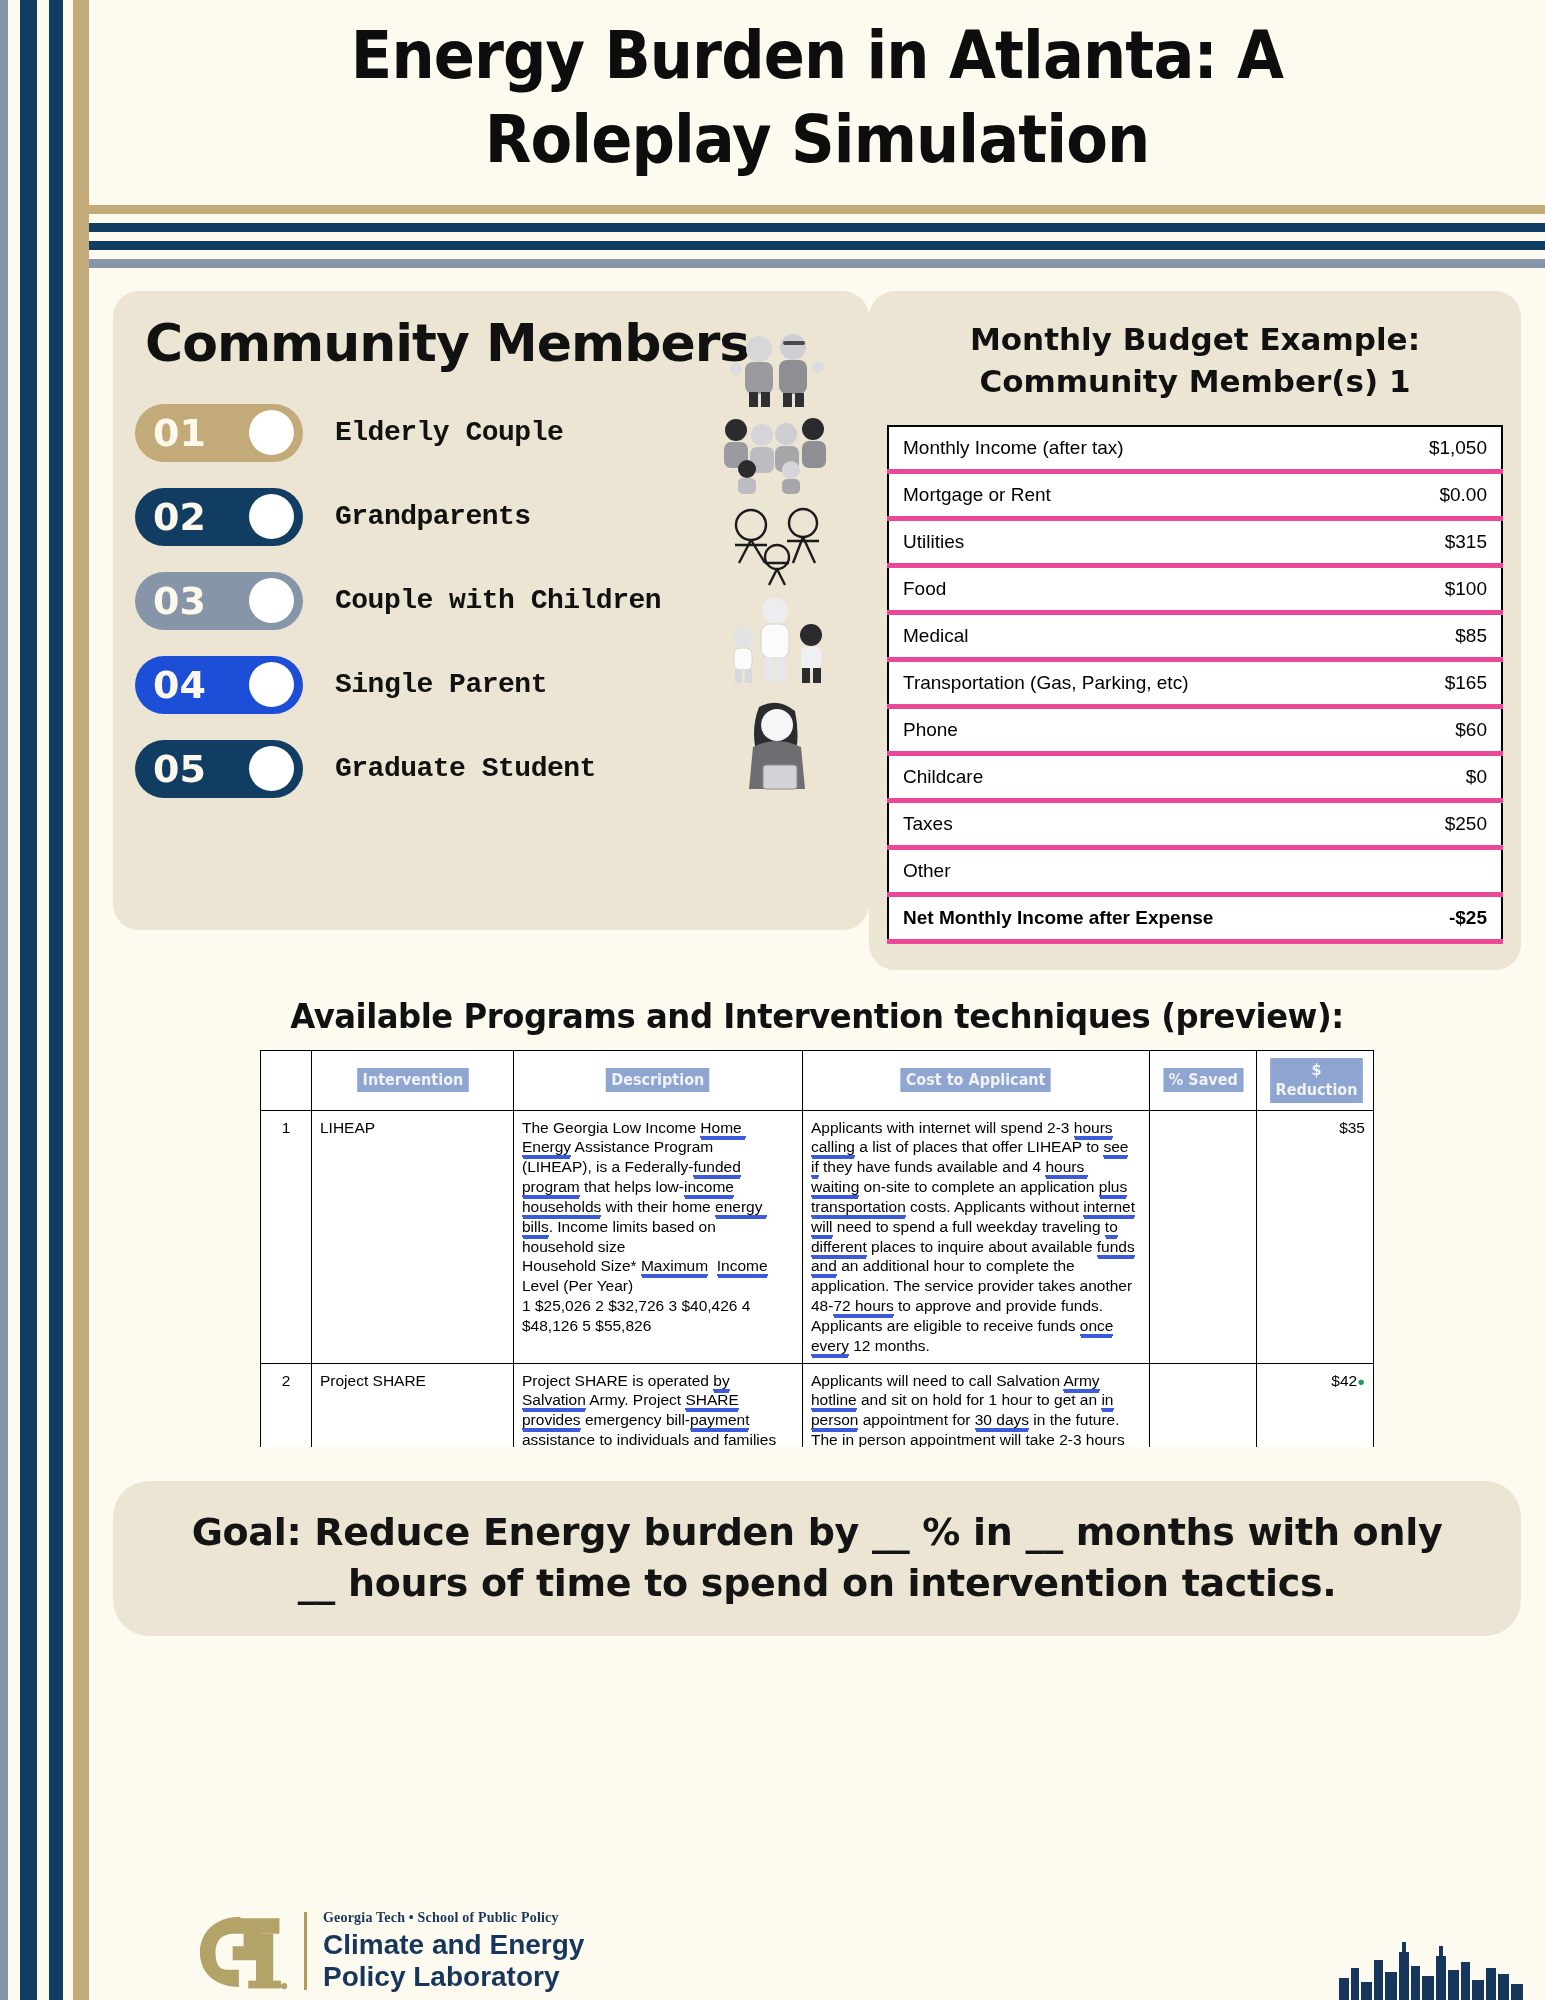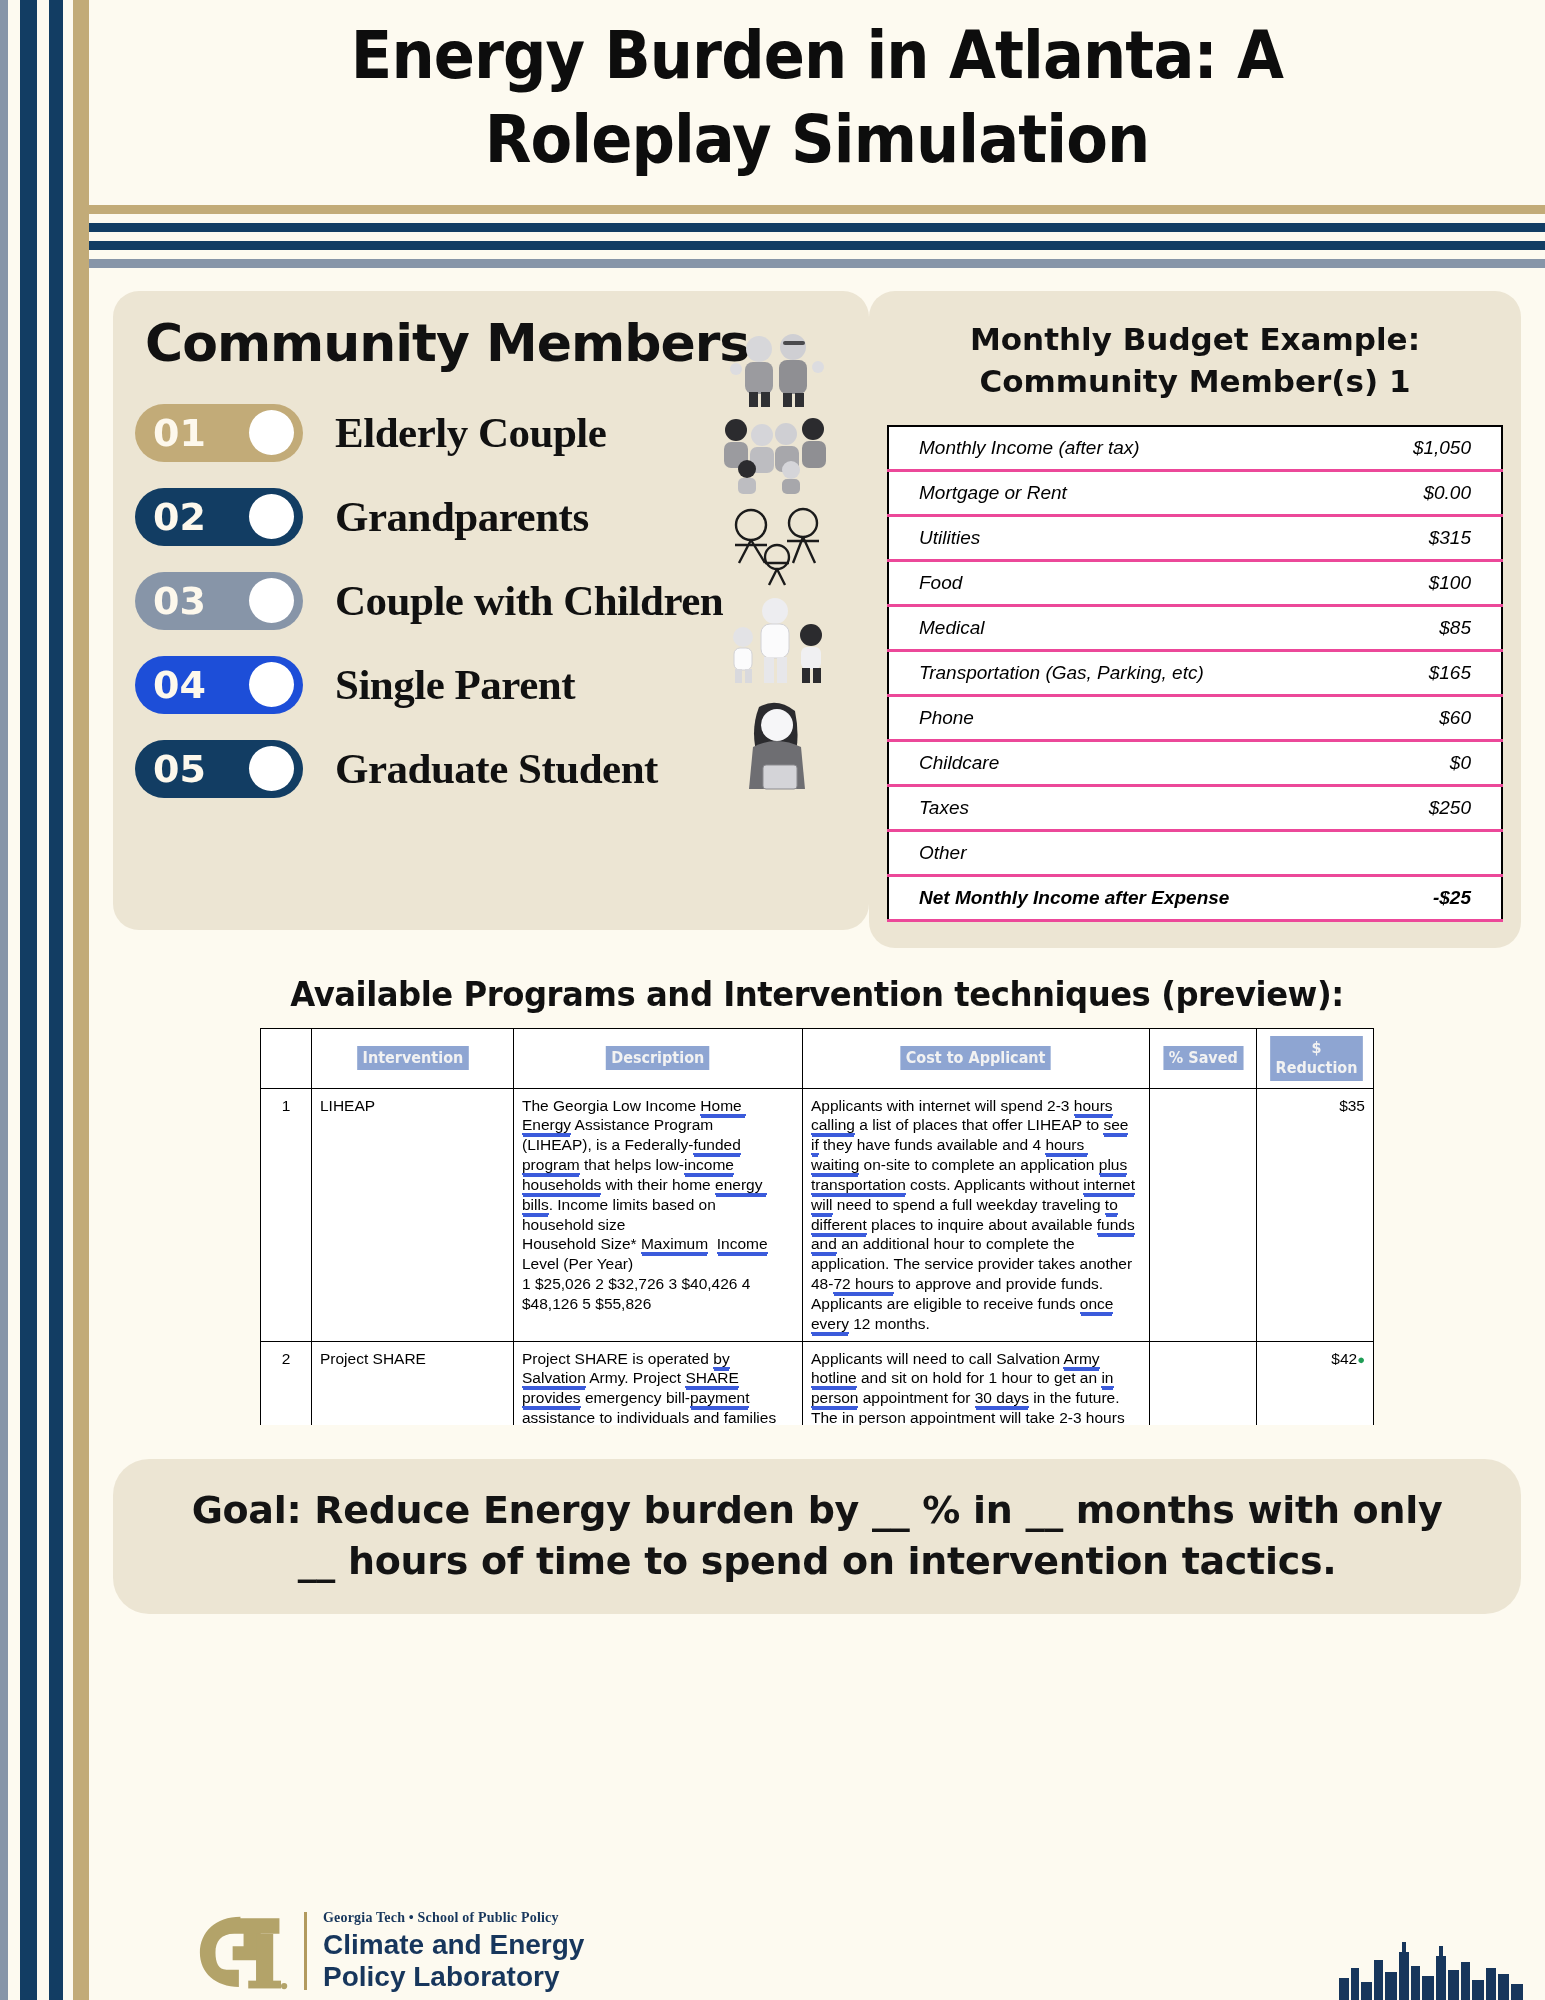--- a/index.html
+++ b/index.html
@@ -58,39 +58,39 @@
     width:168px;height:58px;border-radius:30px;display:flex;align-items:center;
     justify-content:space-between;padding:0 9px 0 18px;box-sizing:border-box;
     flex:0 0 168px;
   }
   .pill .num{
     font-family:"DejaVu Sans",sans-serif;font-weight:bold;font-size:38px;color:#fdf8ec;
     letter-spacing:0px;line-height:1;
   }
   .pill .knob{width:45px;height:45px;border-radius:50%;background:#fff;}
   .member-label{
-    font-family:Liberation Serif, serif;font-weight:bold;font-size:43px;color:#111;
+    font-family:Liberation Mono, monospace;font-weight:bold;font-size:28px;color:#111;
     margin-left:32px;letter-spacing:-0.5px;
   }
 
   .people-col{position:absolute;right:22px;top:40px;width:140px;}
   .person{display:block;margin:0 auto 6px auto;}
 
   .budget-title{
     text-align:center;font-family:"DejaVu Sans",sans-serif;font-weight:bold;
     font-size:31px;line-height:1.35;color:#111;margin:6px 0 22px 0;
   }
   table.budget{
     width:100%;border-collapse:collapse;background:#fff;
     font-family:"Liberation Sans",sans-serif;font-size:19px;color:#000;
     border:2px solid #000;
   }
   table.budget td{
-    border-top:1px solid #000;border-bottom:3px solid #ec4899;
-    padding:8px 30px;height:26px;font-style:italic;
+    border-top:1px solid #000;border-bottom:5px solid #ec4899;
+    padding:8px 14px;height:26px;
   }
   table.budget tr:first-child td{border-top:none;}
   table.budget td.val{text-align:right;white-space:nowrap;}
   table.budget tr.total td{font-weight:bold;border-top:2px solid #000;}
 
   
   .programs-wrap{padding:26px 24px 0 24px;}
   .programs-heading{
     text-align:center;font-family:"DejaVu Sans",sans-serif;font-weight:bold;
     font-size:34px;color:#111;margin-bottom:14px;letter-spacing:-0.5px;

